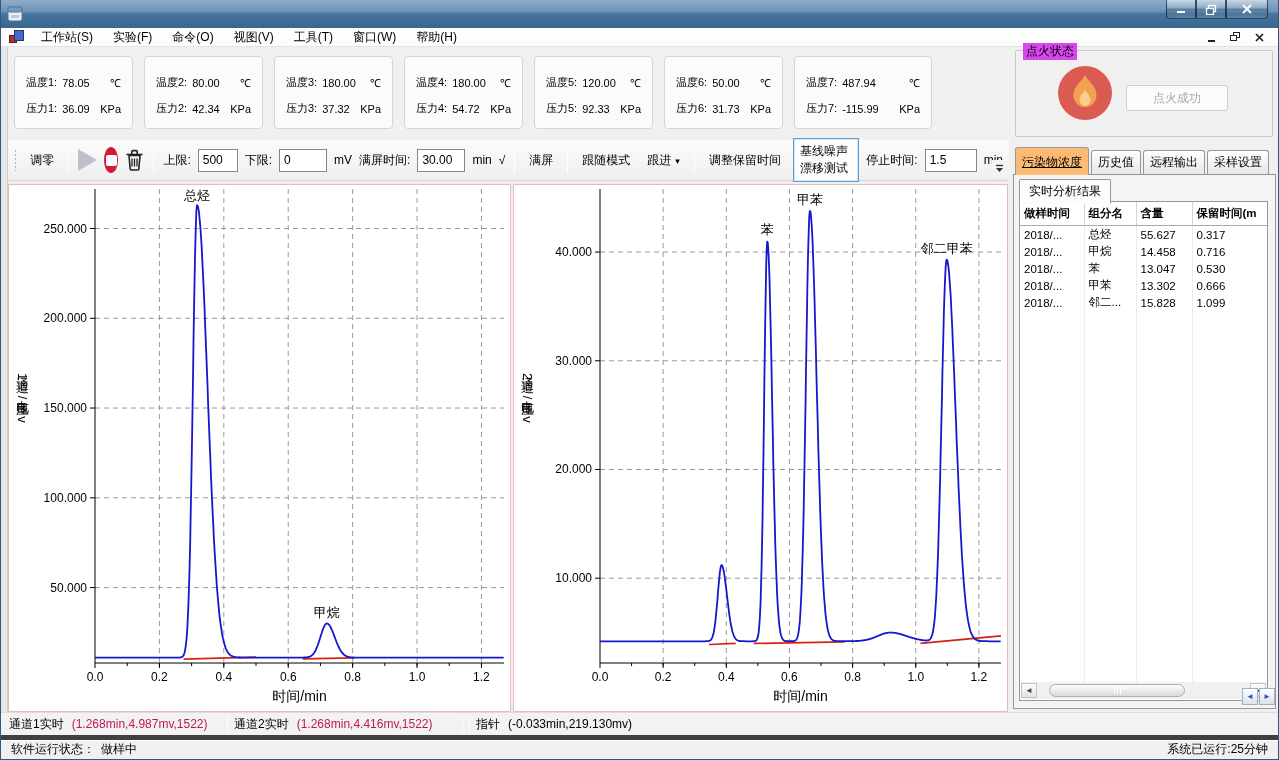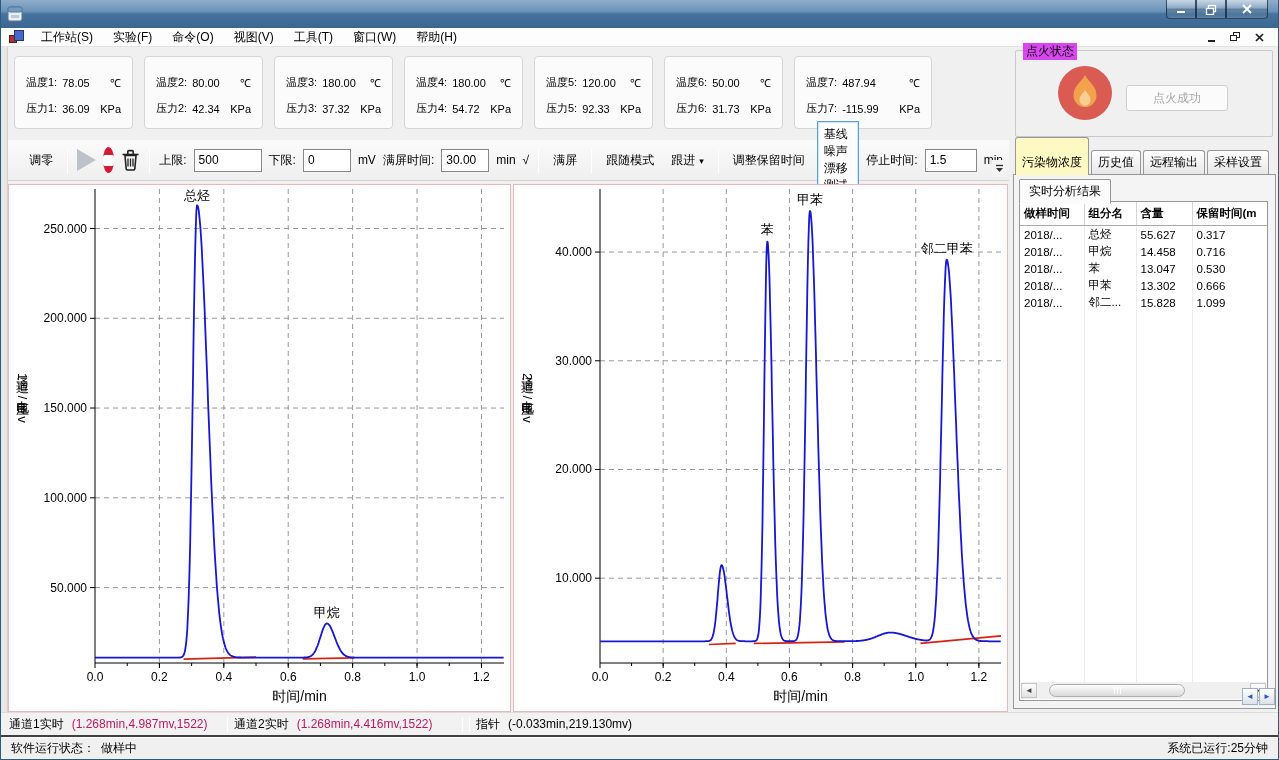--- a/index.html
+++ b/index.html
@@ -67,21 +67,21 @@
   .intg{stroke:#d42313;stroke-width:1.7;}
   .xt{font:12px "Liberation Sans",sans-serif;text-anchor:middle;fill:#000;}
   .yt{font:12px "Liberation Sans",sans-serif;text-anchor:end;fill:#000;}
   .xl{font:14px "Liberation Sans",sans-serif;text-anchor:middle;fill:#000;}
   .pk{font:13px "Liberation Sans",sans-serif;text-anchor:middle;fill:#000;}
   
   .right-panel{position:absolute;left:1012px;top:99px;width:263px;height:563px;}
   .tab-row{position:relative;height:29px;display:flex;align-items:flex-end;padding-left:2px;}
   .tab{font-size:12px;padding:3px 6px 4px 6px;background:linear-gradient(#fff,#e6e6e6);border:1px solid #979797;border-bottom:none;
     border-radius:3px 3px 0 0;margin-right:2px;white-space:nowrap;cursor:default;}
-  .tab.active{background:#fef9c3;padding-top:16px;position:relative;z-index:3;}
+  .tab.active{background:#fdba74;padding-top:6px;position:relative;z-index:3;text-decoration:underline;}
   .tab-scroll{position:absolute;right:1px;bottom:4px;display:flex;gap:1px;z-index:4;}
   .tab-scroll-btn{width:16px;height:17px;border:1px solid #9fb0c4;background:linear-gradient(#fefefe,#dbe2ea);
     color:#2a5bb4;font-size:8px;display:flex;align-items:center;justify-content:center;cursor:default;}
   .tab-content{position:absolute;left:0;top:28px;right:0;bottom:0;border:1px solid #979797;background:#f4f4f4;}
   .sub-tab{position:absolute;left:5px;top:4px;padding:3px 9px;font-size:12px;background:#fcfcfc;border:1px solid #979797;
     border-bottom:1px solid #fcfcfc;z-index:2;border-radius:2px 2px 0 0;}
   .table-panel{position:absolute;left:5px;top:26px;right:7px;bottom:7px;background:#fff;border:1px solid #979797;overflow:hidden;}
   .rtable{border-collapse:collapse;table-layout:fixed;font-size:11.5px;width:258px;}
   .rtable th{font-weight:bold;text-align:left;padding:4px 4px;border-bottom:1px solid #aaa;border-right:1px solid #d4d4d4;
     white-space:nowrap;overflow:hidden;height:20px;}
@@ -94,21 +94,21 @@
   .hs-thumb i{display:block;width:1px;height:7px;background:#9a9a9a;border-right:1px solid #fff;}
   .hs-spacer{flex:1;}
   
   .statusbar1{height:23px;background:#f2f2f2;border-top:1px solid #dcdcdc;display:flex;align-items:center;font-size:12px;padding:0 8px;}
   .sb-sec{display:flex;align-items:center;white-space:nowrap;}
   .sb-sec .sb-val{margin-left:8px;}
   .sec1{width:212px;}
   .sec2{width:222px;}
   .sb-sep{width:1px;height:15px;background:#c3c3c3;border-right:1px solid #fff;margin:0 6px;}
   .red{color:#be185d;}
-  .statusbar2{height:24px;background:#f0f0f0;border-top:2px solid #404040;box-shadow:inset 0 1px 0 #fff;
+  .statusbar2{height:24px;background:#f0f0f0;border-top:5px solid #404040;box-shadow:inset 0 1px 0 #fff;
     display:flex;align-items:center;font-size:12px;padding:0 10px;}
   .sb2-right{margin-left:auto;}
   .sb2-val{margin-left:6px;}
 </style>
 </head>
 <body>
 
 <div class="window">
 
   <div class="titlebar">
@@ -282,21 +282,21 @@
           <path d="M4 6.5 h11 l-1.2 13.5 a1.5 1.5 0 0 1 -1.5 1 h-5.6 a1.5 1.5 0 0 1 -1.5 -1 Z" fill="none" stroke="#222" stroke-width="1.6"></path>
           <line x1="1.5" y1="5.5" x2="17.5" y2="5.5" stroke="#222" stroke-width="1.6"></line>
           <path d="M6.8 5 v-2.4 a1 1 0 0 1 1 -1 h3.4 a1 1 0 0 1 1 1 V5" fill="none" stroke="#222" stroke-width="1.6"></path>
           <line x1="7" y1="9.5" x2="7" y2="17.5" stroke="#222" stroke-width="1.3"></line>
           <line x1="9.5" y1="9.5" x2="9.5" y2="17.5" stroke="#222" stroke-width="1.3"></line>
           <line x1="12" y1="9.5" x2="12" y2="17.5" stroke="#222" stroke-width="1.3"></line>
         </svg>
       </div>
       <div class="tb-sep"></div>
       <span class="tb-label">上限:</span>
-      <input class="tb-input" style="width: 68px;" value="500">
+      <input class="tb-input" style="width: 40px;" value="500">
       <span class="tb-label">下限:</span>
       <input class="tb-input" style="width: 48px;" value="0">
       <span class="tb-label">mV</span>
       <span class="tb-label">满屏时间:</span>
       <input class="tb-input" style="width: 48px;" value="30.00">
       <span class="tb-label">min</span>
       <span class="tb-label">√</span>
       <div class="tb-sep"></div>
       <span class="tb-btn">满屏</span>
       <div class="tb-sep"></div>

